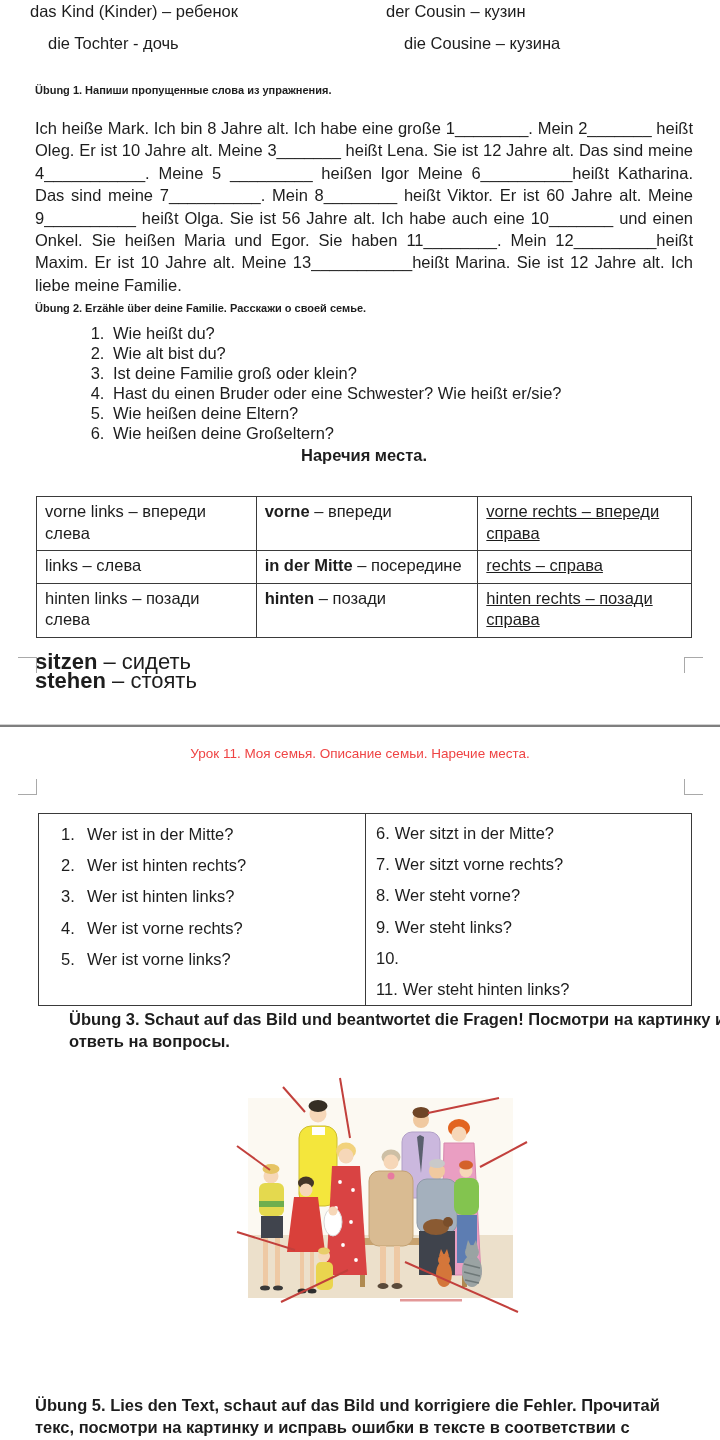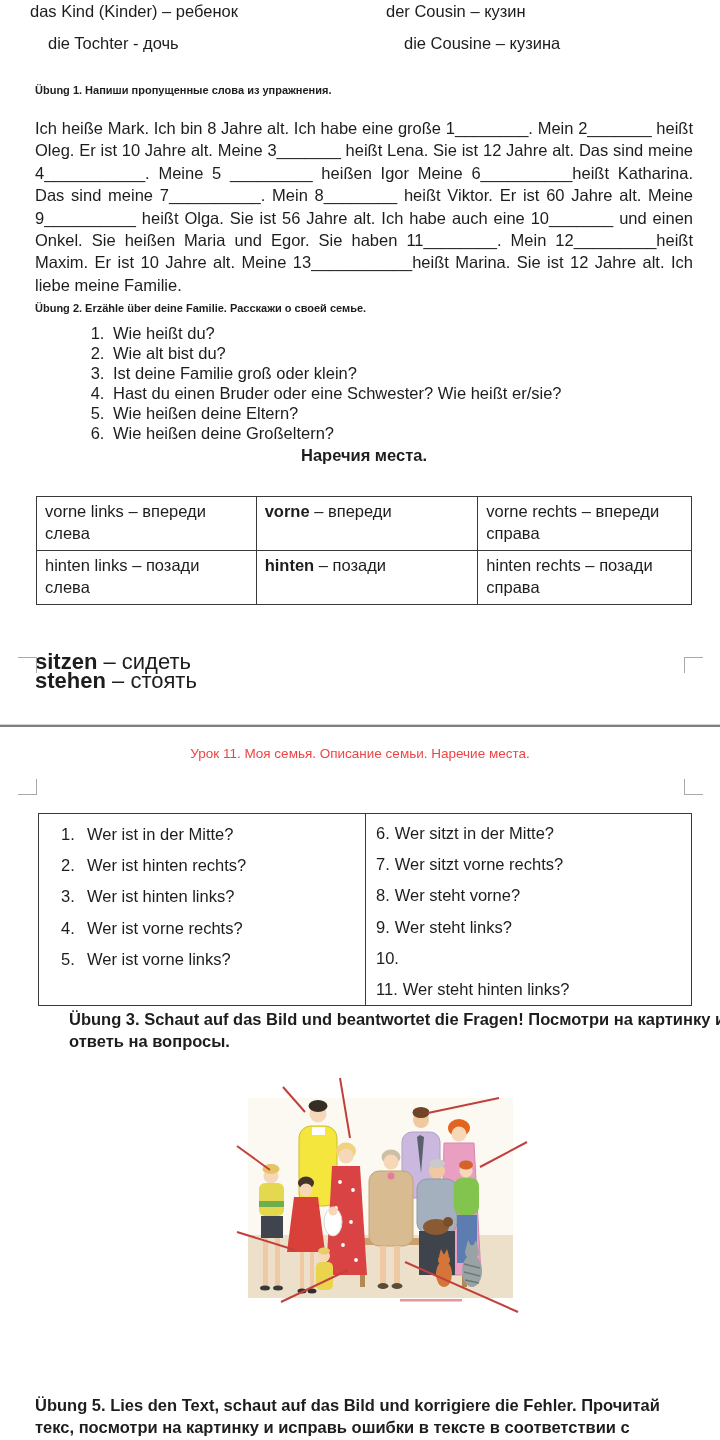--- a/index.html
+++ b/index.html
@@ -21,21 +21,21 @@
 
   #adverbs-title { position:absolute; left:35px; top:446px; width:658px;
     text-align:center; font-weight:bold; font-size:16.5px; }
 
   #adverbs-table { position:absolute; left:36px; top:466px; width:656px;
     border-collapse:collapse; font-size:16.5px;margin-top:30px; }
   #adverbs-table td { border:1.5px solid #3a3a3a; vertical-align:top;
     padding:4px 8px 6px 8px; line-height:21.5px; }
   #adverbs-table td.c1 { width:220px; }
   #adverbs-table td.c2 { width:222px; }
-  #adverbs-table td.c3 { width:214px; }
+  #adverbs-table td.c3 { width:214px;text-decoration:underline; }
   .cell-b { font-weight:bold; }
 
   .verb-line { position:absolute; left:35px; font-size:22px; line-height:19px;margin-top:44px; }
 
   .crop-mark { position:absolute; width:19px; height:16px; }
   #crop-p1-bl { left:18px; top:657px; border-top:1.5px solid #a9a9a9; border-right:1.5px solid #a9a9a9; }
   #crop-p1-br { left:684px; top:657px; border-top:1.5px solid #a9a9a9; border-left:1.5px solid #a9a9a9; }
   #crop-p2-tl { left:18px; top:779px; border-bottom:1.5px solid #a9a9a9; border-right:1.5px solid #a9a9a9; }
   #crop-p2-tr { left:684px; top:779px; border-bottom:1.5px solid #a9a9a9; border-left:1.5px solid #a9a9a9; }
 
@@ -89,20 +89,25 @@
     <li>Wie heißen deine Großeltern?</li>
   </ol>
 
   <div id="adverbs-title">Наречия места.</div>
   <table id="adverbs-table">
     <tbody>
         <tr>
       <td class="c1"><span class="cell-b"></span><span>vorne links – впереди слева</span></td>
       <td class="c2"><span class="cell-b">vorne</span><span> – впереди</span></td>
       <td class="c3"><span class="cell-b"></span><span>vorne rechts – впереди справа</span></td>
+    </tr>
+    <tr>
+      <td class="c1"><span class="cell-b"></span><span>links – слева</span></td>
+      <td class="c2"><span class="cell-b">in der Mitte</span><span> – посередине</span></td>
+      <td class="c3"><span class="cell-b"></span><span>rechts – справа</span></td>
     </tr>
     <tr>
       <td class="c1"><span class="cell-b"></span><span>hinten links – позади слева</span></td>
       <td class="c2"><span class="cell-b">hinten</span><span> – позади</span></td>
       <td class="c3"><span class="cell-b"></span><span>hinten rechts – позади справа</span></td>
     </tr>
   </tbody>
     </table>
 
   <div class="verb-line" style="top:608px;"><span class="cell-b">sitzen</span><span> – сидеть</span></div>

